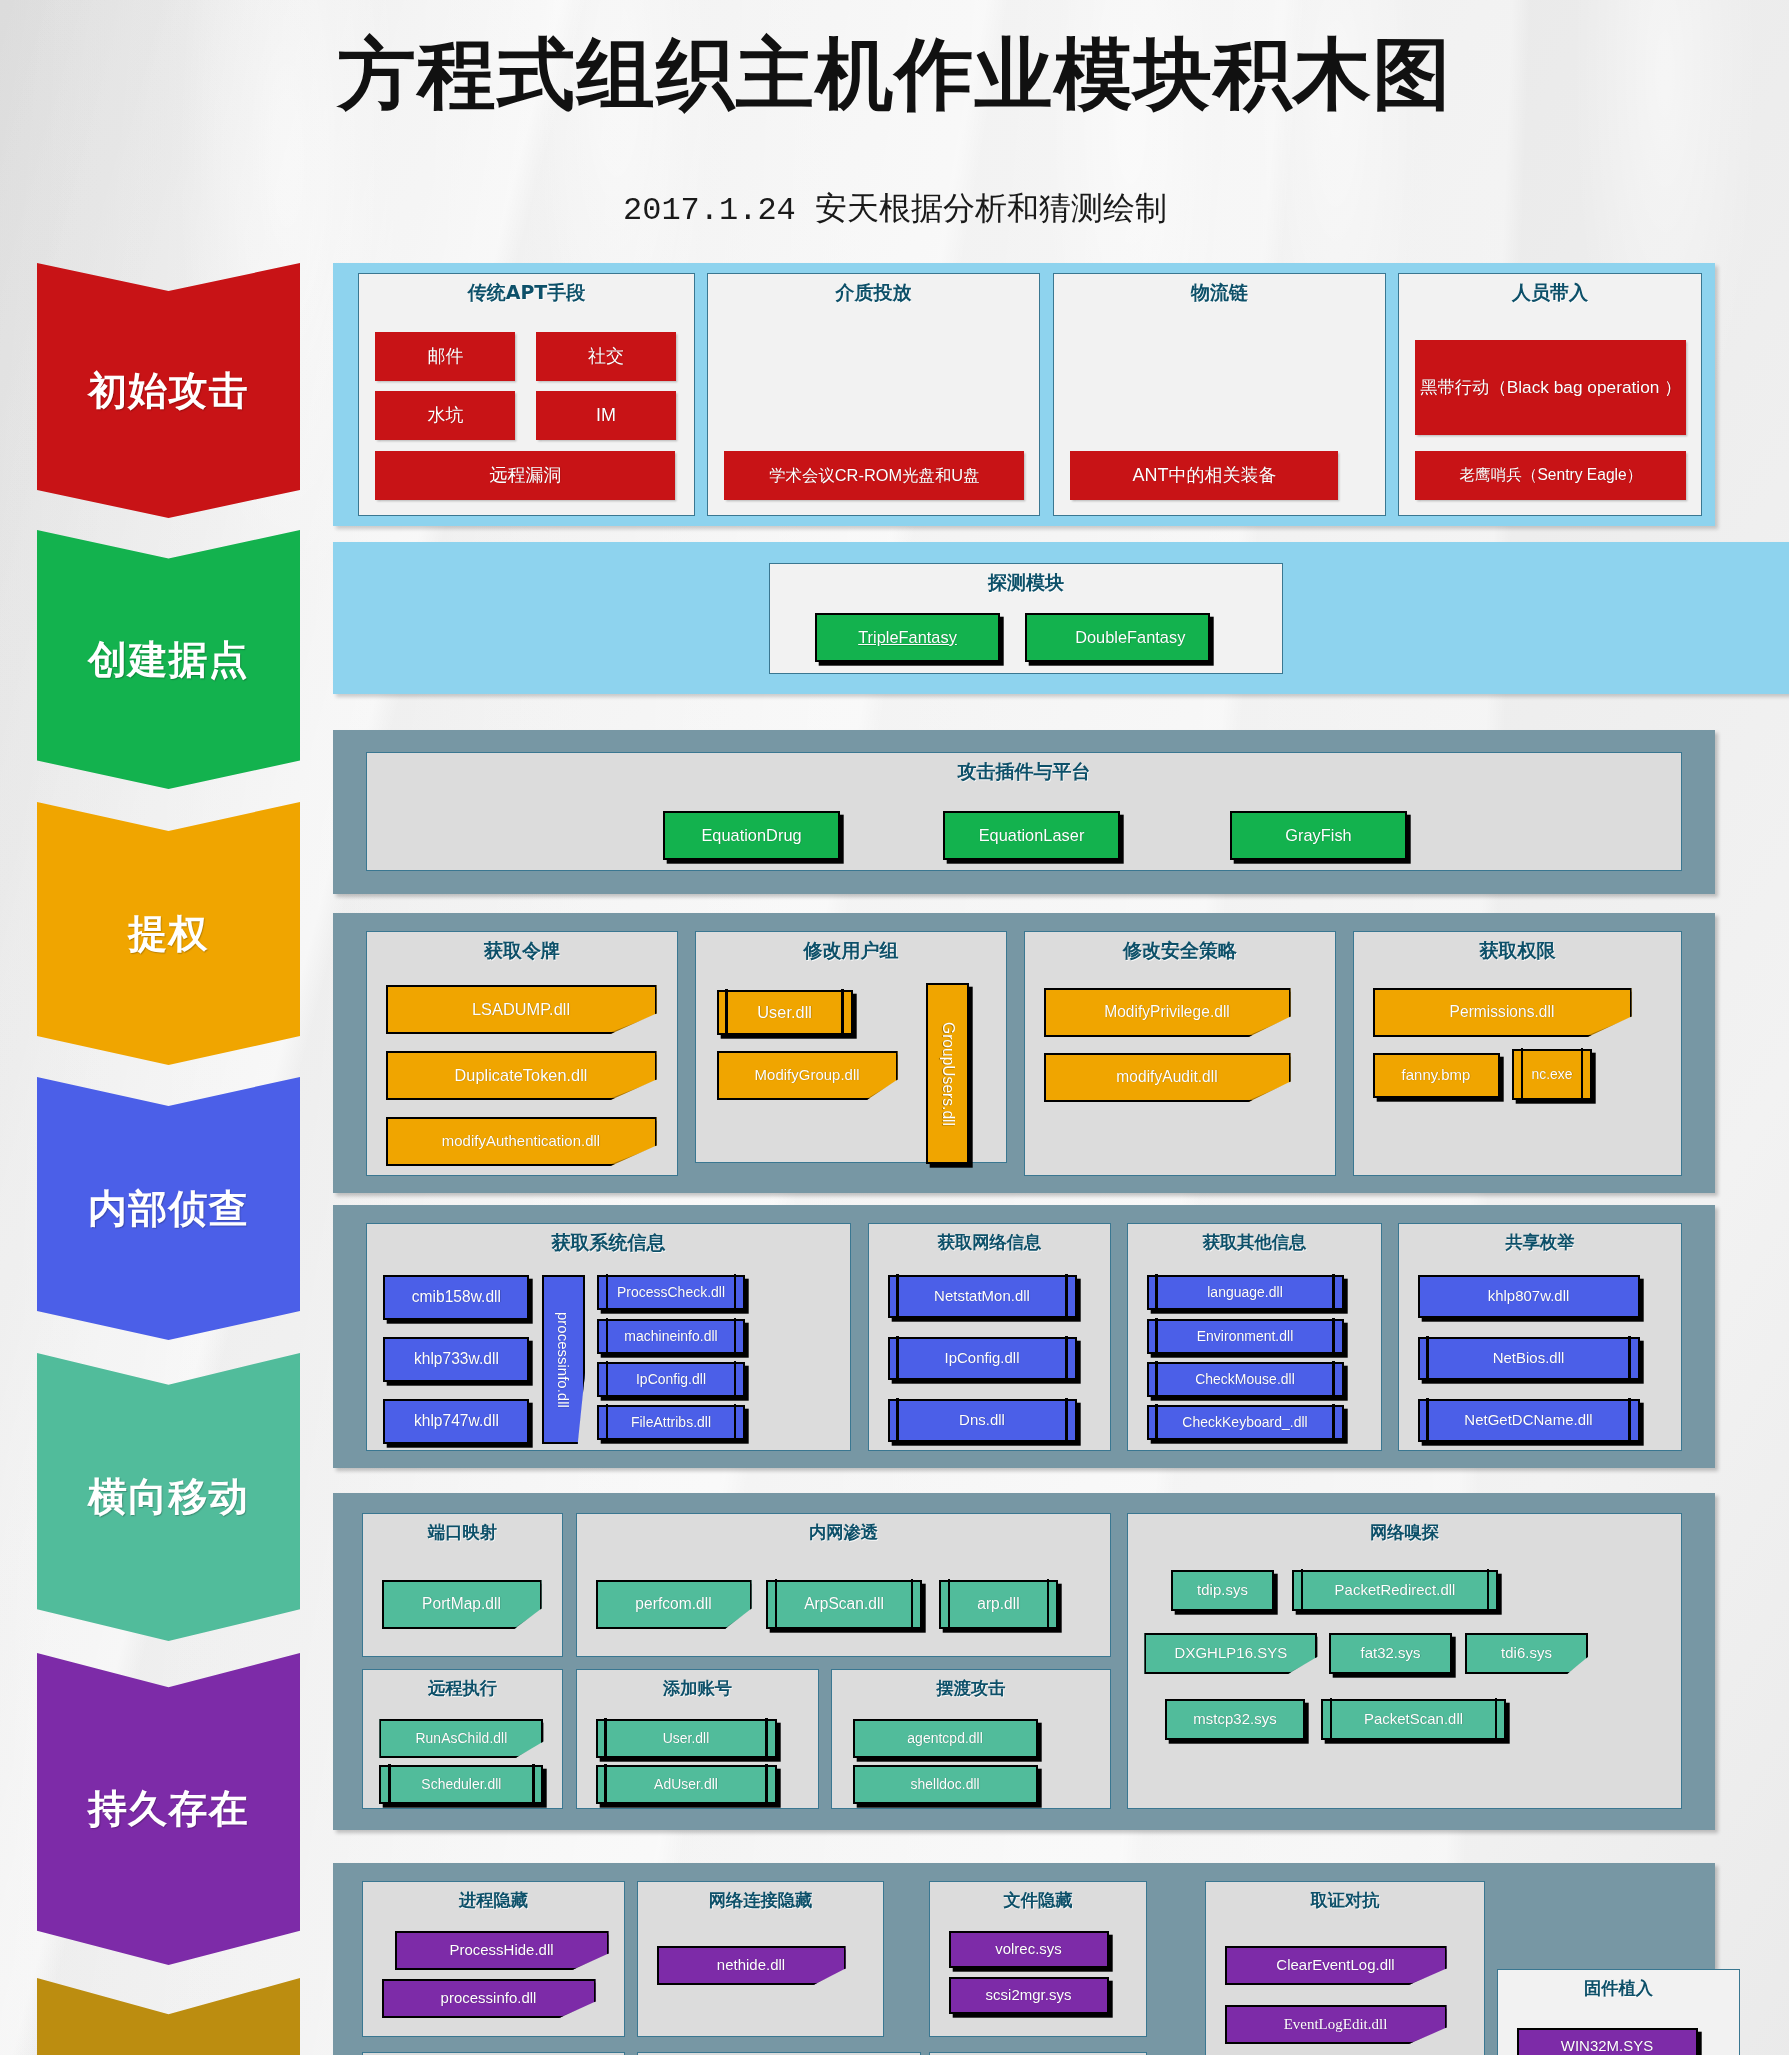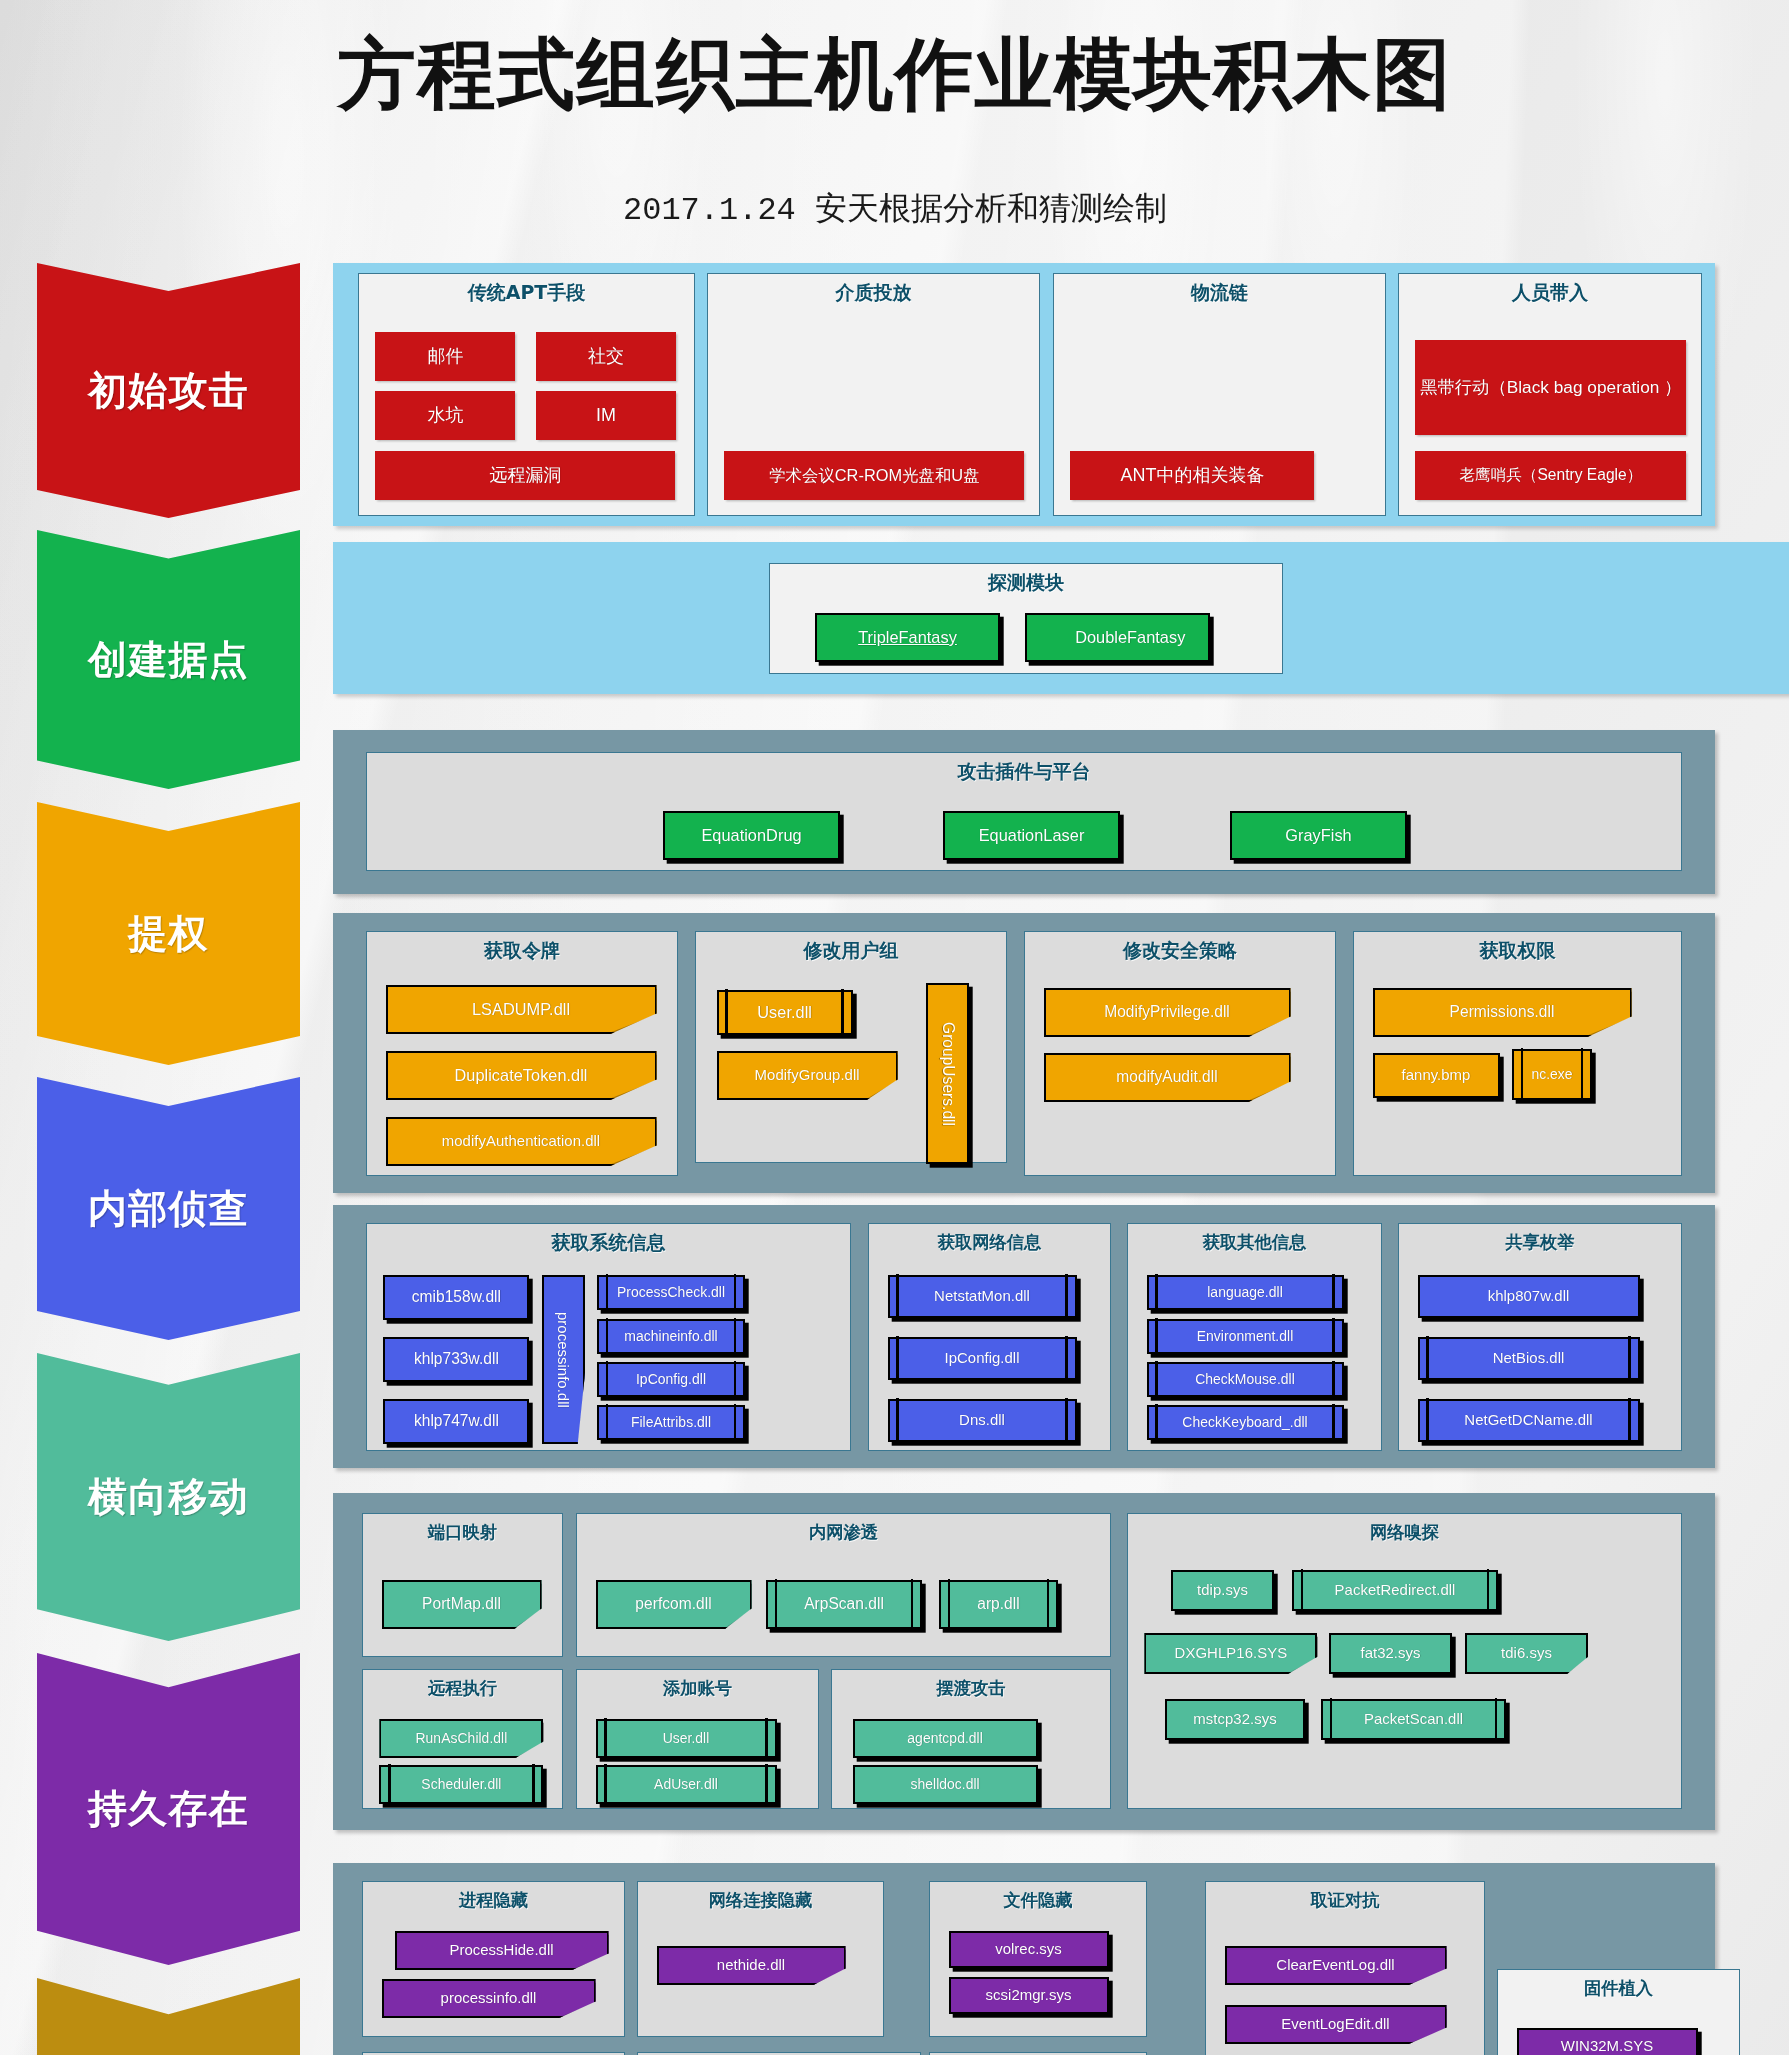--- a/index.html
+++ b/index.html
@@ -177,21 +177,21 @@
     <div class="chip flat c-red" style="left:16.4px;  top:177px; width:300px; height:49px;">远程漏洞</div>
   </div>
 
   <div class="group white" style="left:707px; top:273px; width:333px; height:243px;">
     <div class="gtitle">介质投放</div>
     <div class="chip flat c-red" style="left:16.4px; top:177px; width:300px; height:49px; font-size:16.4px;">学术会议CR-ROM光盘和U盘</div>
   </div>
 
   <div class="group white" style="left:1053px; top:273px; width:333px; height:243px;">
     <div class="gtitle">物流链</div>
-    <div class="chip flat c-red" style="left:16.4px; top:177px; width:244px; height:49px;">ANT中的相关装备</div>
+    <div class="chip flat c-red" style="left:16.4px; top:177px; width:268px; height:49px;">ANT中的相关装备</div>
   </div>
 
   <div class="group white" style="left:1398px; top:273px; width:304px; height:243px;">
     <div class="gtitle">人员带入</div>
     <div class="chip flat c-red" style="left:16.4px; top:66px; width:271px; height:95px; font-size:17.3px;">黑带行动（Black bag operation ）</div>
     <div class="chip flat c-red" style="left:16.4px; top:177px; width:271px; height:49px; font-size:15.6px;">老鹰哨兵（Sentry Eagle）</div>
   </div>
 
   <div class="bluepanel" style="left:333px; top:542px; width:1457px; height:152px;"></div>
 
@@ -332,21 +332,21 @@
 
   <div class="group" style="left:929px; top:1881px; width:218px; height:156px;">
     <div class="gtitle small">文件隐藏</div>
     <div class="chip plain c-purple" style="left:18.5px; top:49px; width:160px; height:37px; font-size:15px;">volrec.sys</div>
     <div class="chip plain c-purple" style="left:18.5px; top:95px; width:160px; height:37px; font-size:15px;">scsi2mgr.sys</div>
   </div>
 
   <div class="group" style="left:1205px; top:1881px; width:280px; height:360px;">
     <div class="gtitle small">取证对抗</div>
     <div class="chip fold c-purple" style="left:18.5px; top:64px; width:222px; height:39px; font-size:15px;">ClearEventLog.dll</div>
-    <div class="chip fold c-purple" style="left:18.5px; top:123px; width:222px; height:39px; font-size:15px;">EventLogEdit.dll</div>
+    <div class="chip fold c-purple" style="left:18.5px; top:123px; width:222px; height:39px; font-size:15px;font-family:Liberation Serif, serif;">EventLogEdit.dll</div>
 
   </div>
 
   <div class="group white" style="left:1497px; top:1969px; width:243px; height:160px;">
     <div class="gtitle small">固件植入</div>
     <div class="chip plain c-purple" style="left:18.5px; top:58px; width:181px; height:37px; font-size:15px;">WIN32M.SYS</div>
 
   </div>
 
   <div class="group" style="left:362px; top:2052px; width:263px; height:189px;">

